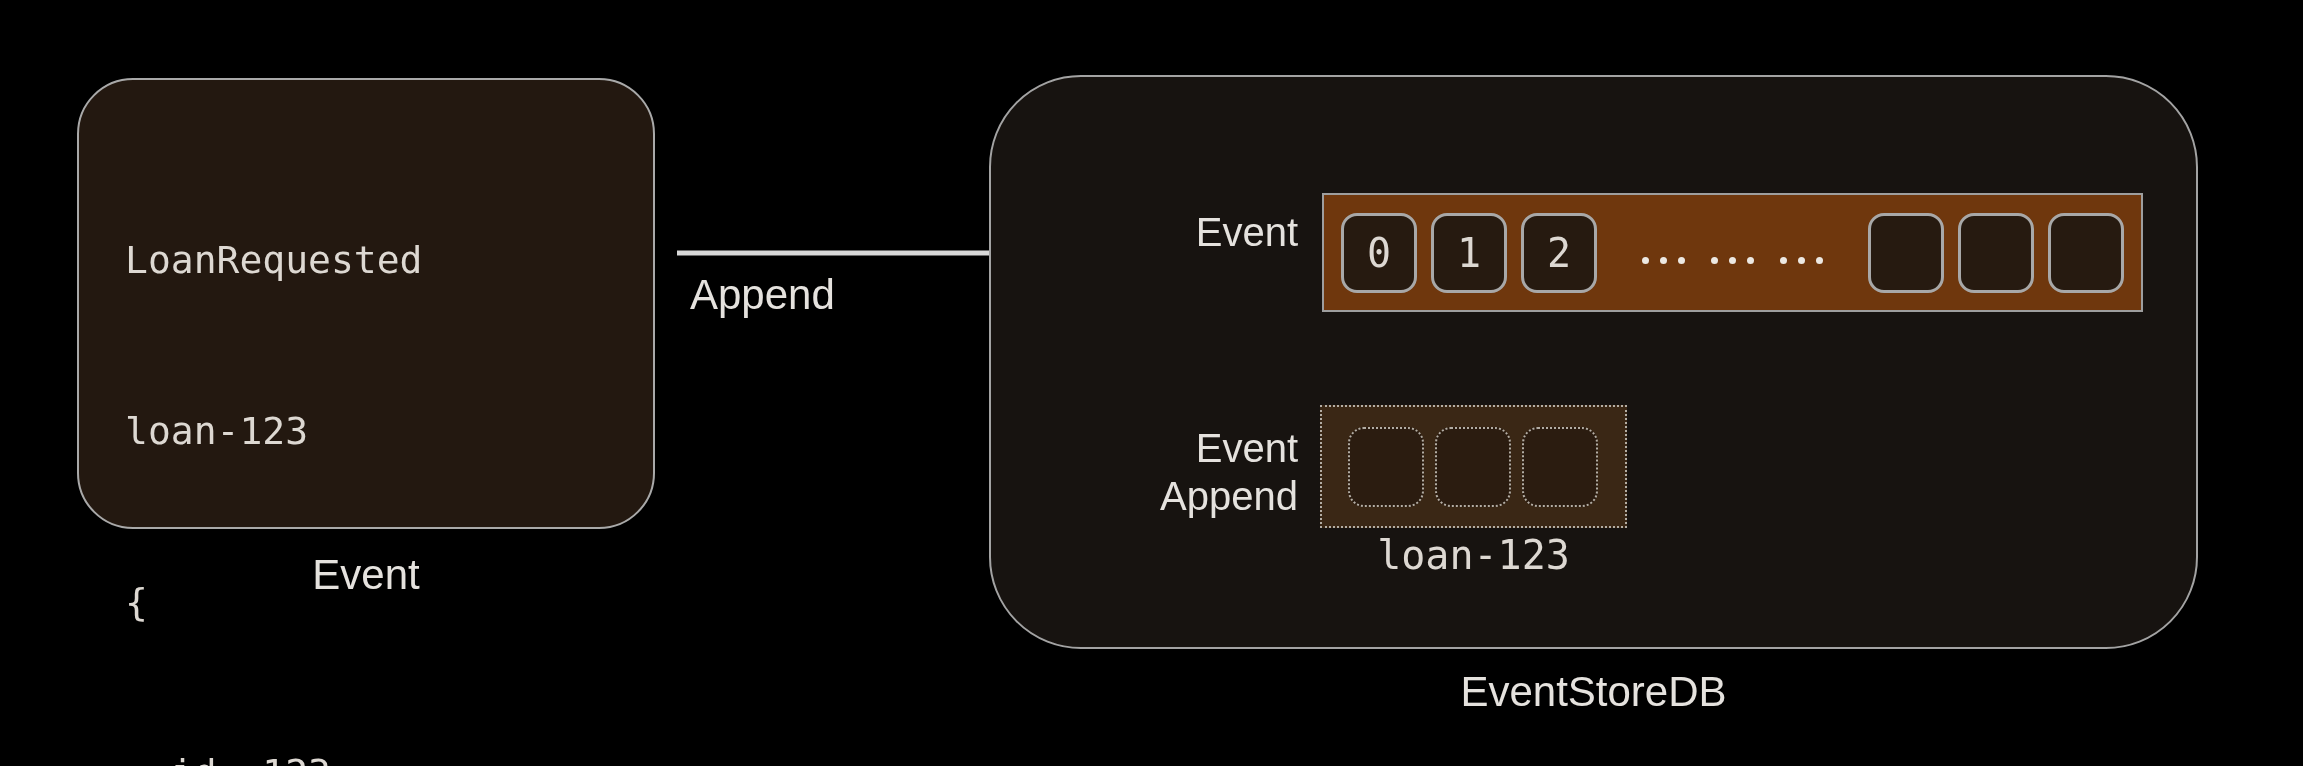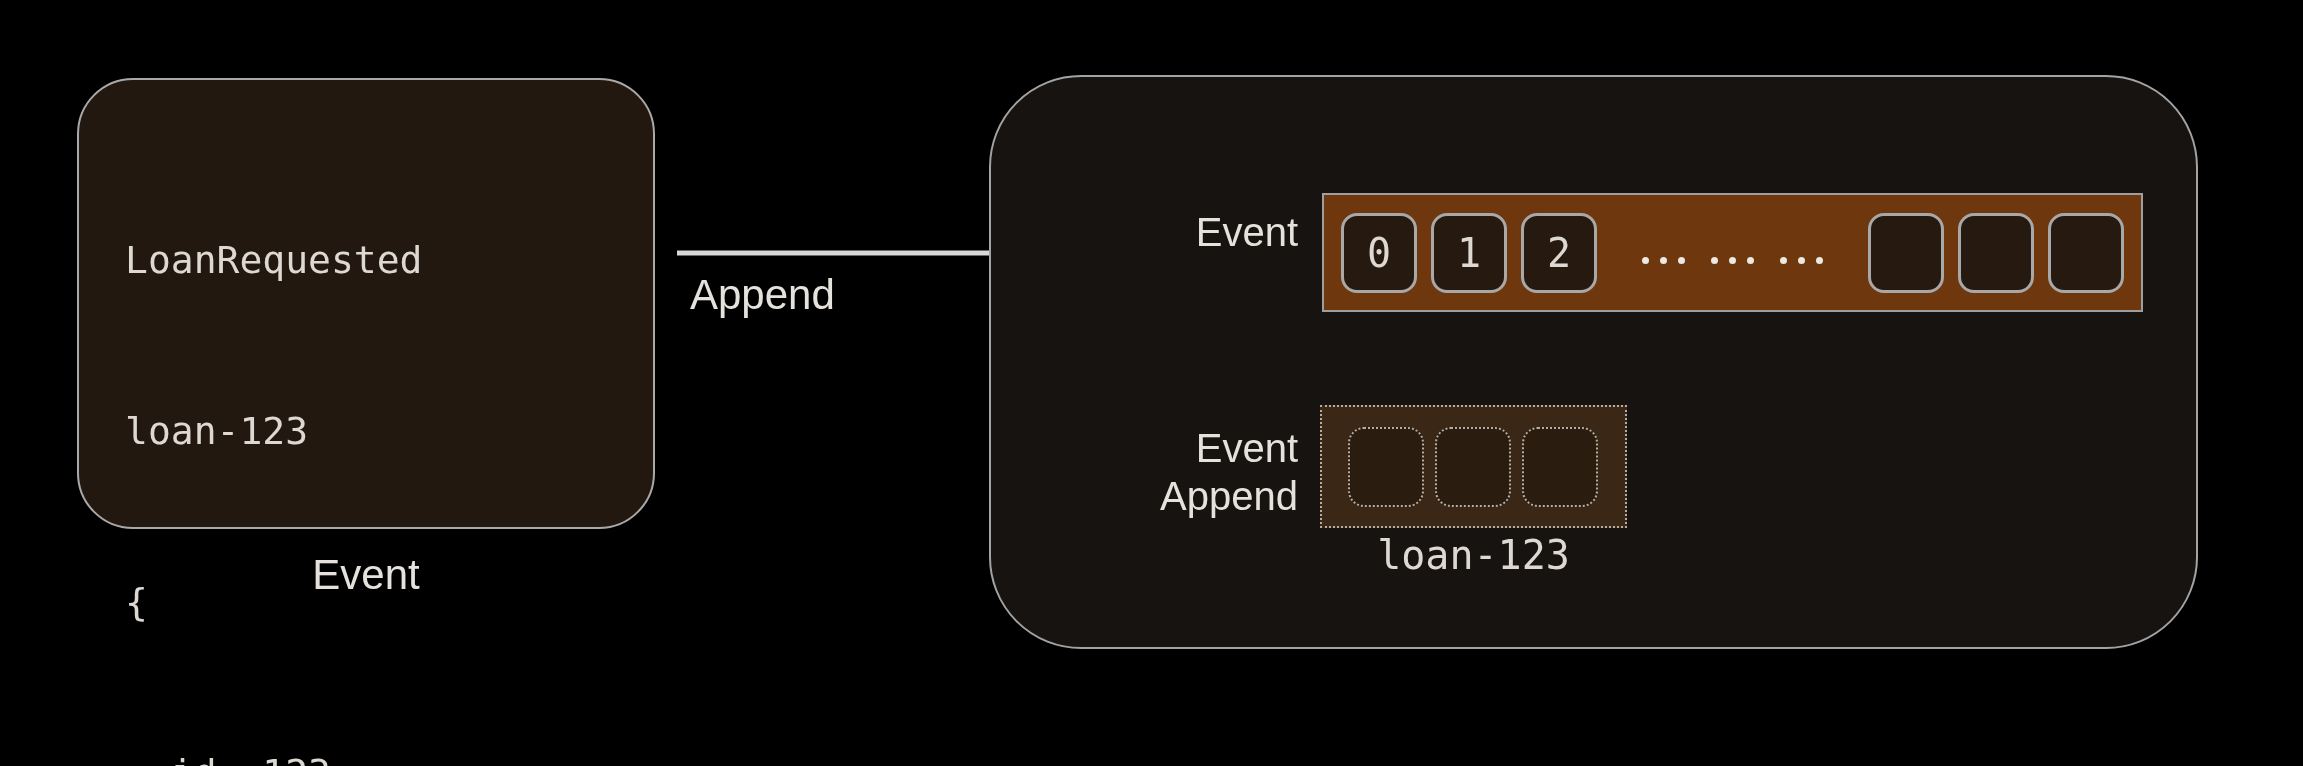--- a/index.html
+++ b/index.html
@@ -142,20 +142,21 @@
 
   <svg class="arrows" viewBox="0 0 2303 766">
     <path d="M677,253 H1120"></path>
     <polygon points="1118,235 1156,253 1118,271"></polygon>
     <path d="M1042,253 Q1066,253 1066,277 V443 Q1066,467 1090,467 H1116"></path>
     <polygon points="1114,449 1152,467 1114,485"></polygon>
   </svg>
   <div class="append-label">Append</div>
 
   <div class="estore"></div>
+  <div class="caption estore-caption">EventStoreDB</div>
 
   <div class="side-label log-label">
     <div>Event</div>
   </div>
   <div class="log-bar">
     <div class="cell-group">
         <div class="log-cell">0</div>
         <div class="log-cell">1</div>
         <div class="log-cell">2</div>
       </div>

